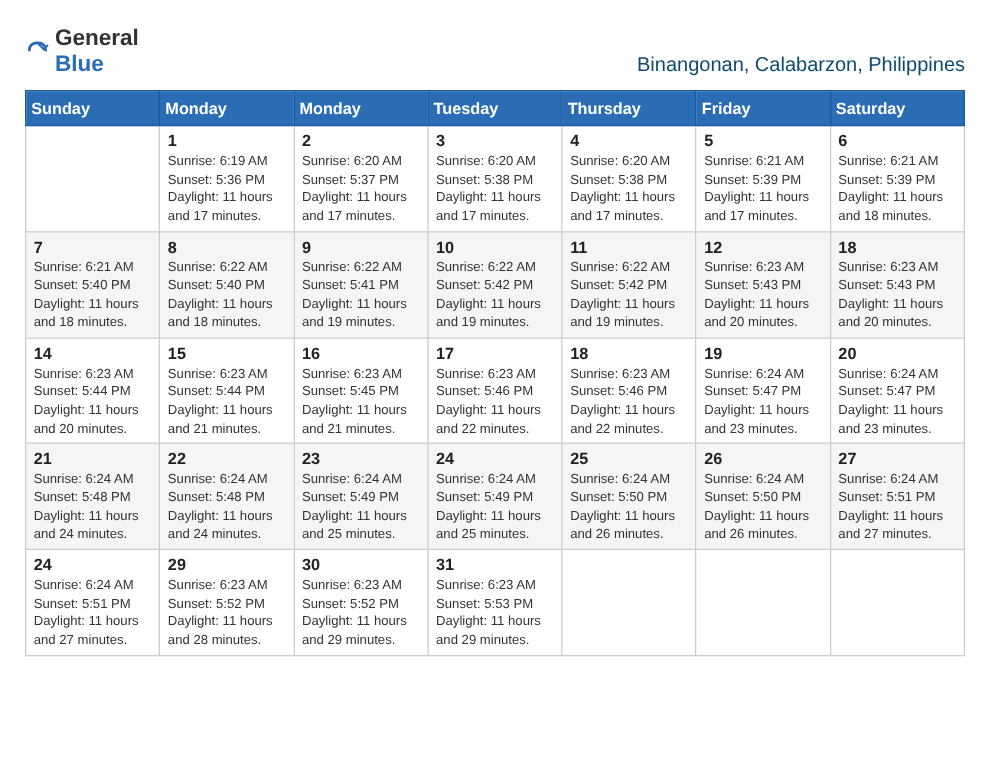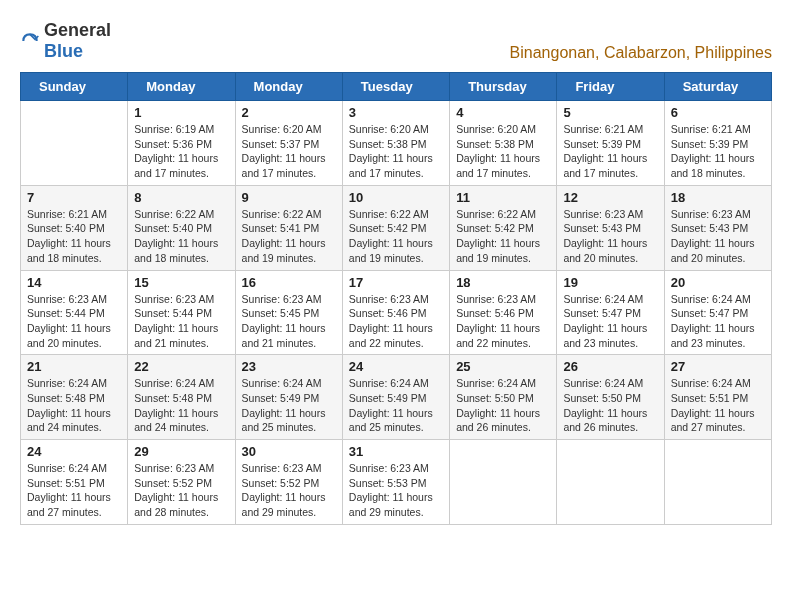--- a/index.html
+++ b/index.html
@@ -28,32 +28,32 @@
     .title-block {
       text-align: right;
     }
     .month-title {
       font-size: 36px;
       font-weight: bold;
       color: #222;
     }
     .location-title {
       font-size: 16px;
-      color: #a16207;
+      color: #0c4a6e;
     }
     table {
       width: 100%;
       border-collapse: collapse;
       font-size: 11px;
     }
     thead th {
       background-color: #2a6db5;
       color: #fff;
       text-align: left;
-      padding: 6px 18px;
+      padding: 6px 4px;
       font-size: 13px;
       font-weight: bold;
       border: 1px solid #1a5a9a;
     }
     tbody td {
       border: 1px solid #ccc;
       vertical-align: top;
       padding: 4px 6px;
       width: calc(100% / 7);
       min-height: 80px;

